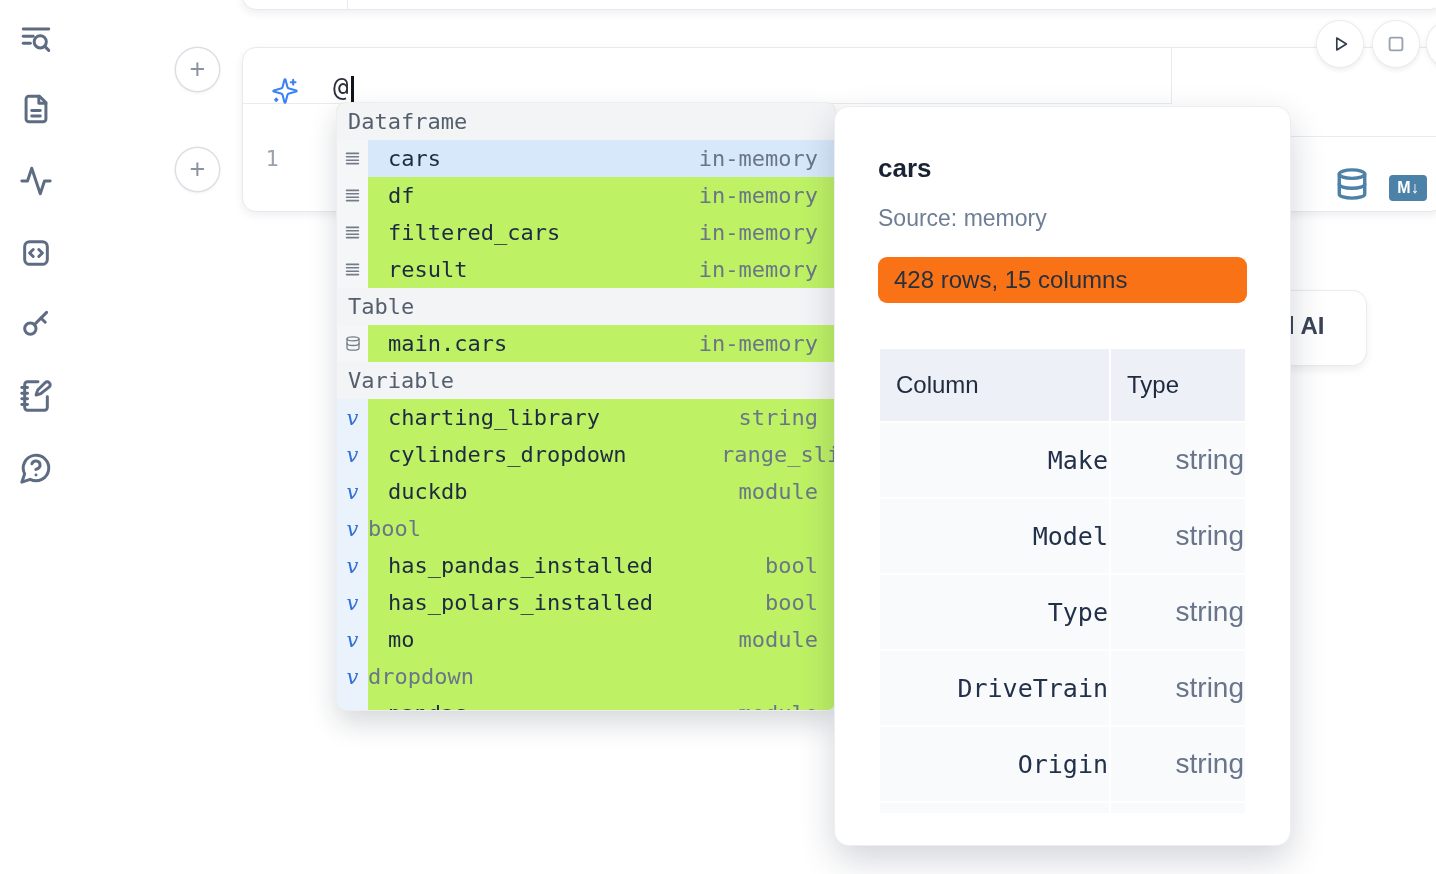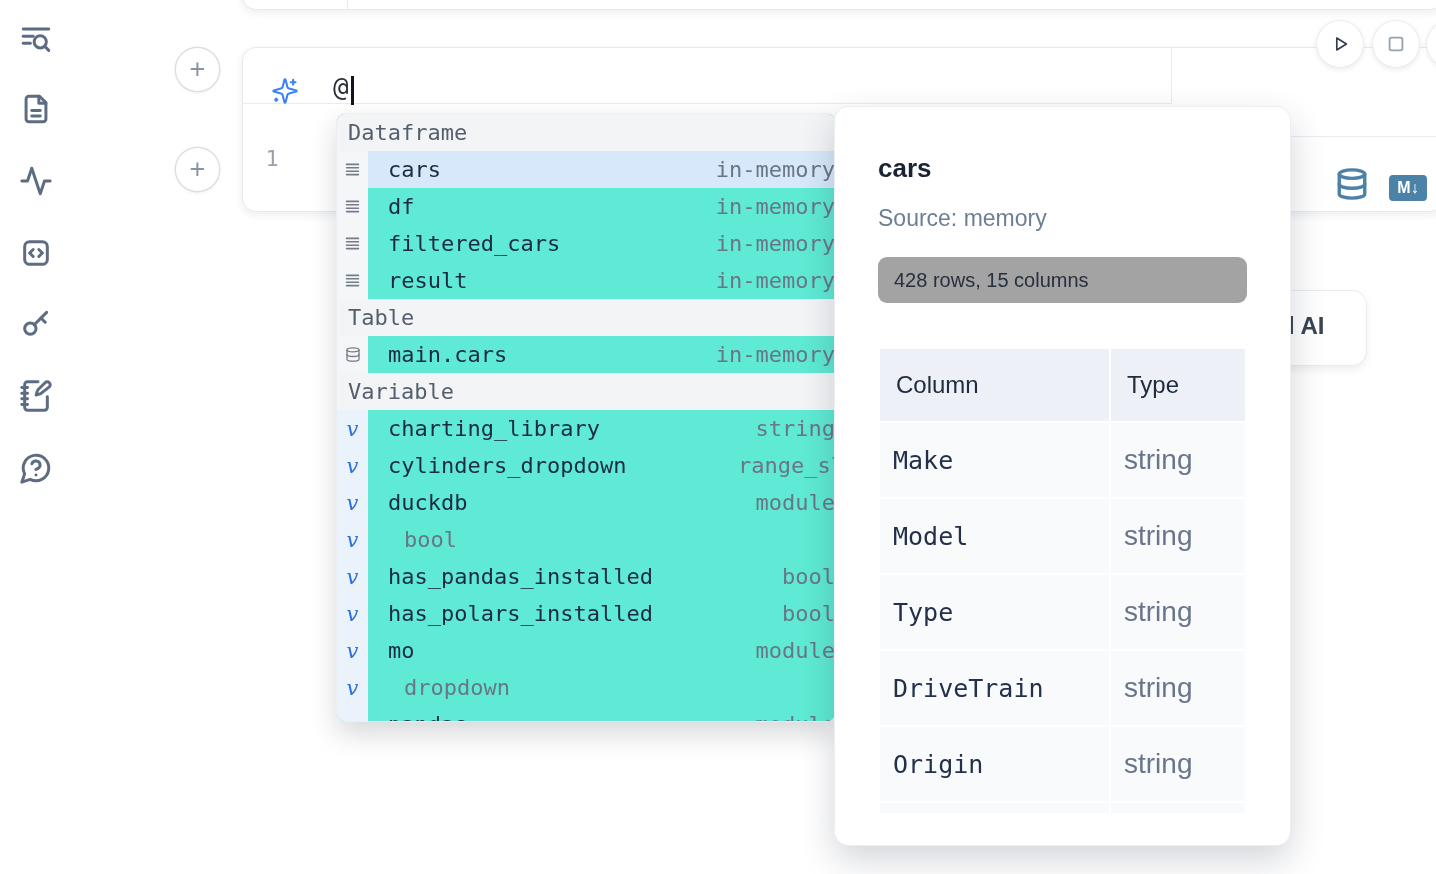--- a/index.html
+++ b/index.html
@@ -38,54 +38,54 @@
   
   .circle-btn{position:absolute;top:21px;width:46px;height:46px;border-radius:50%;background:#fff;
     box-shadow:0 0 0 1px #ececf0,0 2px 6px rgba(0,0,0,.10);display:flex;align-items:center;
     justify-content:center;z-index:6;cursor:pointer;}
   .circle-btn svg{width:22px;height:22px;fill:none;stroke-linejoin:round;stroke-linecap:round;}
   .plus-btn{position:absolute;left:176px;width:43px;height:43px;border-radius:50%;background:#fff;
     box-shadow:0 0 0 1.5px #dcdfe4,0 2px 4px rgba(0,0,0,.06);color:#8a93a0;font-size:27px;
     font-weight:300;display:flex;align-items:center;justify-content:center;z-index:2;cursor:pointer;}
 
   
-  #completion{position:absolute;left:337px;top:114px;width:498px;height:607px;background:#5eead4;
+  #completion{position:absolute;left:337px;top:103px;width:498px;height:607px;background:#bef264;
     border-radius:8px;box-shadow:0 0 0 1px #eceef2,0 12px 28px rgba(15,25,45,.18);overflow:hidden;
     z-index:20;font-family:"DejaVu Sans Mono",monospace;font-size:22px;}
   .crow{height:37px;display:flex;align-items:stretch;}
   .sect{background:#f3f4f6;color:#545f6e;align-items:center;padding-left:11px;}
   .item{cursor:pointer;}
   .item .gut{width:31px;background:#f5f6f8;display:flex;align-items:center;justify-content:center;flex:none;}
   .item.var .gut{background:#eaf2fc;}
   .item .main{flex:1;display:flex;align-items:center;justify-content:space-between;min-width:0;}
   .item.sel .main{background:#d7e8fa;}
   .item .lbl{padding-left:20px;color:#1d2a42;white-space:nowrap;}
-  .item .typ{color:#6a7687;white-space:nowrap;margin-left:36px;}
+  .item .typ{color:#6a7687;padding-right:17px;white-space:nowrap;}
   .item .typ.bleed{margin-right:-62px;}
   .gut svg{stroke:#737c88;fill:none;stroke-width:1.9;stroke-linecap:round;}
   .var-glyph{font-family:"DejaVu Serif",serif;font-style:italic;color:#2f6fdb;font-size:21px;}
 
   
   #ai-btn{position:absolute;left:1180px;top:291px;width:186px;height:74px;background:#fff;
     border-radius:14px;box-shadow:0 0 0 1px #e9ebef,0 4px 10px rgba(0,0,0,.08);z-index:10;cursor:pointer;}
   #ai-btn span{position:absolute;left:108px;top:21px;font-size:24px;font-weight:bold;color:#3a4456;}
 
   
   #popup{position:absolute;left:835px;top:107px;width:455px;height:738px;background:#fff;
     border-radius:14px;box-shadow:0 0 0 1px #edeef2,0 14px 36px rgba(25,35,60,.20);z-index:30;}
   #popup .title{position:absolute;left:43px;top:46px;font-size:26px;font-weight:bold;color:#1a2332;}
   #popup .source{position:absolute;left:43px;top:98px;font-size:23px;color:#6e7e95;}
-  #popup .badge{position:absolute;left:43px;top:150px;width:369px;height:46px;background:#a3a3a3;
-    border-radius:9px;font-size:20px;color:#27303f;line-height:46px;padding-left:16px;box-sizing:border-box;}
+  #popup .badge{position:absolute;left:43px;top:150px;width:369px;height:46px;background:#f97316;
+    border-radius:9px;font-size:24px;color:#27303f;line-height:46px;padding-left:16px;box-sizing:border-box;}
   .tablewrap{position:absolute;left:43px;top:240px;width:369px;height:466px;overflow:hidden;}
   .schema{border-collapse:separate;border-spacing:2px;width:369px;}
   .schema th{background:#edf1f7;height:70px;text-align:left;padding-left:16px;font-weight:400;
     font-size:24px;color:#212c3e;}
   .schema th.c1{width:232px;} .schema th.c2{width:133px;}
-  .schema td{background:#f9fafc;height:72px;padding-left:13px;}
+  .schema td{background:#f9fafc;height:72px;padding-left:13px;text-align:right;}
   .schema td.nm{font-family:"DejaVu Sans Mono",monospace;font-size:25px;color:#22304a;}
   .schema td.tp{font-size:28px;color:#68758a;}
 </style>
 </head>
 <body>
 
 <div id="viewport">
 
   <div class="side-icon" style="top:22px">
     <svg viewBox="0 0 24 24">

